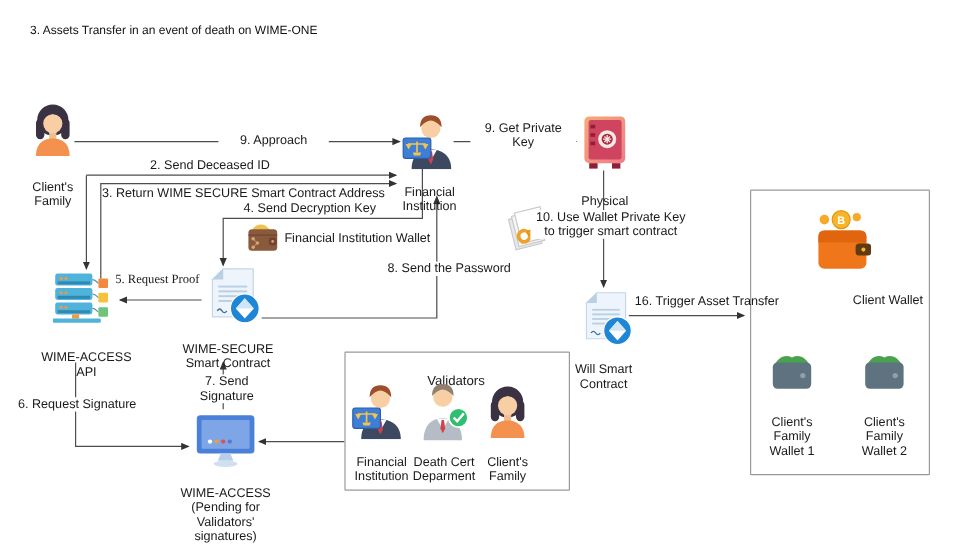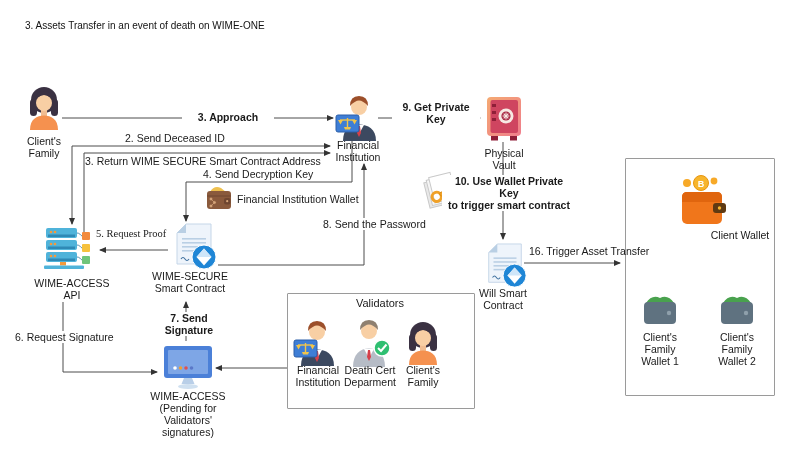--- a/index.html
+++ b/index.html
@@ -2,24 +2,24 @@
 <html><head>
 <meta charset="utf-8">
 <style>
   html,body{margin:0;padding:0;background:#fff;}
   .stage{position:relative;width:806px;height:455px;background:#fff;overflow:hidden;
          font-family:"Liberation Sans",sans-serif;color:#1a1a1a;}
   .title{position:absolute;left:25px;top:20px;font-size:10px;color:#111;}
   svg.connectors{position:absolute;left:0;top:0;width:806px;height:455px;pointer-events:none;}
   .node{position:absolute;}
   .nlabel{position:absolute;font-size:10.5px;line-height:1.14;text-align:center;
-          white-space:pre-line;color:#1a1a1a;}
+          white-space:pre-line;color:#1a1a1a;margin-top:15px;}
   .elabel{position:absolute;font-size:10.5px;line-height:1.15;white-space:pre-line;color:#1a1a1a;}
   .bg{background:#fff;padding:0 3px;}
-  .ctr{text-align:center;font-weight:bold;}
+  .ctr{text-align:center;}
   .box{position:absolute;border:1px solid #9a9a9a;background:#fff;border-radius:1px;}
 </style>
 </head>
 <body>
 
 <div class="stage">
 
   <div class="title">3. Assets Transfer in an event of death on WIME-ONE</div>
 
   <svg class="connectors" viewBox="0 0 806 455">
@@ -308,21 +308,21 @@
     <svg width="36" height="32" viewBox="0 0 36 32">
       <path d="M4 9 Q10 0 18 4 Q26 0 32 9 L32 13 L4 13 Z" fill="#49a24e"></path>
       <rect x="2" y="8" width="32" height="22" rx="4" fill="#5f7280"></rect>
       <circle cx="27" cy="19" r="2.2" fill="#8fa0ab"></circle>
     </svg>
   </div>
   <div class="nlabel" style="left:709px;top:332px;width:56px;">Client's
 Family
 Wallet 2</div>
 
-  <div class="elabel bg ctr" style="left:182px;top:111px;width:86px;">3. Approach</div>
+  <div class="elabel bg ctr" style="left:182px;top:111px;width:86px;">9. Approach</div>
   <div class="elabel" style="left:125px;top:132px;">2. Send Deceased ID</div>
   <div class="elabel" style="left:85px;top:155px;">3. Return WIME SECURE Smart Contract Address</div>
   <div class="elabel" style="left:203px;top:168px;">4. Send Decryption Key</div>
   <div class="elabel" style="left:96px;top:228px;font-family:Liberation Serif, serif;">5. Request Proof</div>
   <div class="elabel bg" style="left:12px;top:331px;">6. Request Signature</div>
   <div class="elabel bg ctr" style="left:146px;top:312px;width:80px;">7. Send Signature</div>
   <div class="elabel bg" style="left:320px;top:218px;">8. Send the Password</div>
   <div class="elabel bg ctr" style="left:392px;top:101px;width:82px;">9. Get Private Key</div>
   <div class="elabel bg ctr" style="left:442px;top:175px;width:128px;">10. Use Wallet Private Key
 to trigger smart contract</div>

